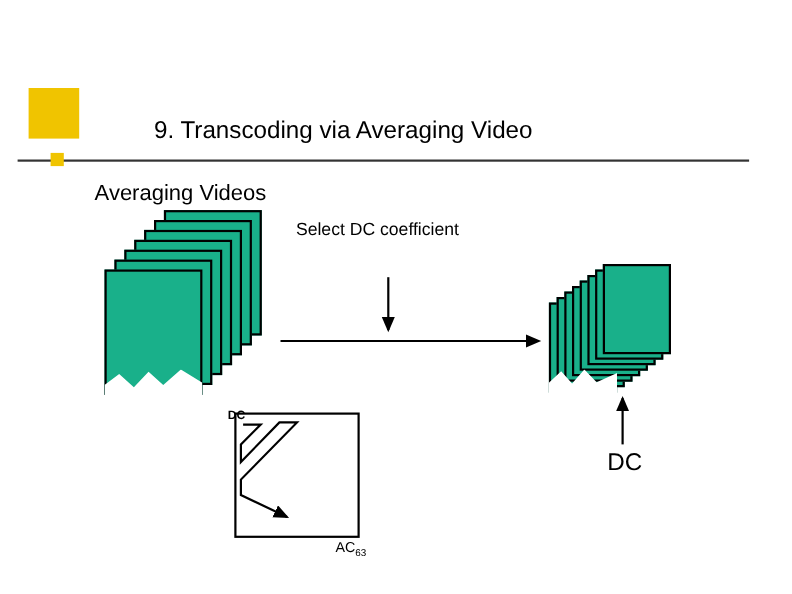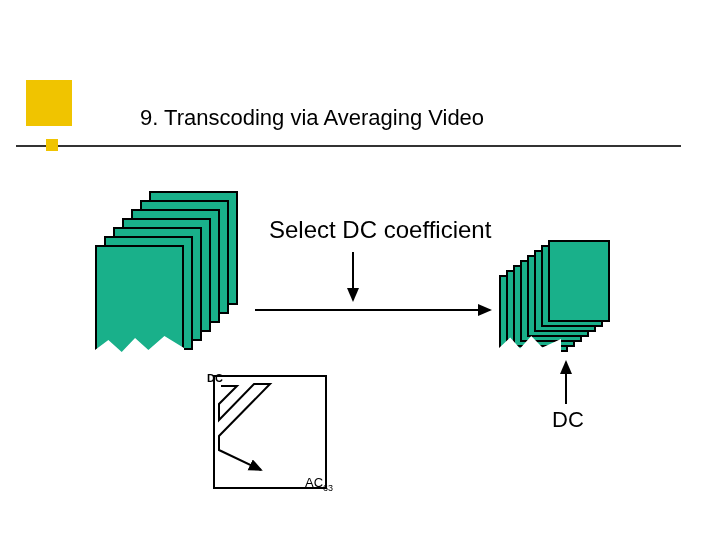--- a/index.html
+++ b/index.html
@@ -33,41 +33,42 @@
   .rp2{left:506px;top:270px;width:58px;height:78px}
   .rp3{left:513px;top:265px;width:58px;height:78px}
   .rp4{left:520px;top:260px;width:58px;height:78px}
   .rp5{left:527px;top:255px;width:58px;height:78px}
   .rp6{left:534px;top:250px;width:58px;height:78px}
   .rp7{left:541px;top:245px;width:58px;height:78px}
   .rp8{left:548px;top:240px;width:58px;height:78px}
   .rp-mask{position:absolute;left:499px;top:330px;width:62px;height:30px;background:#fff;
     clip-path:polygon(0% 60%,18% 25%,34% 62%,52% 20%,70% 58%,100% 30%,100% 100%,0% 100%)}
 
-  .select-text{position:absolute;left:269px;top:216px;font-size:24px;line-height:1.2}
+  .select-text{position:absolute;left:269px;top:200px;font-size:16px;line-height:1.2}
 
   
   .dctbox{position:absolute;left:213px;top:375px;width:110px;height:110px;border:2px solid #000;background:#fff}
   .dc-label{position:absolute;left:207px;top:372px;font-size:11px;font-weight:bold}
-  .ac-label{position:absolute;left:305px;top:475px;font-size:13px}
+  .ac-label{position:absolute;left:305px;top:490px;font-size:13px}
   .ac-sub{font-size:9px;vertical-align:sub}
   .dc-big{position:absolute;left:552px;top:407px;font-size:22px}
 
   svg.overlay{position:absolute;left:0;top:0;width:720px;height:540px}
 </style>
 </head>
 <body>
 
 <div class="stage">
 
   <div class="title-accent"></div>
   <div class="title-text">9. Transcoding via Averaging Video</div>
   <div class="title-rule"></div>
   <div class="title-bullet"></div>
 
+  <div class="subtitle">Averaging Videos</div>
 
   <div class="paper lp1"></div>
   <div class="paper lp2"></div>
   <div class="paper lp3"></div>
   <div class="paper lp4"></div>
   <div class="paper lp5"></div>
   <div class="paper lp6"></div>
   <div class="paper lp7"></div>
   <div class="lp7-mask"></div>
 

